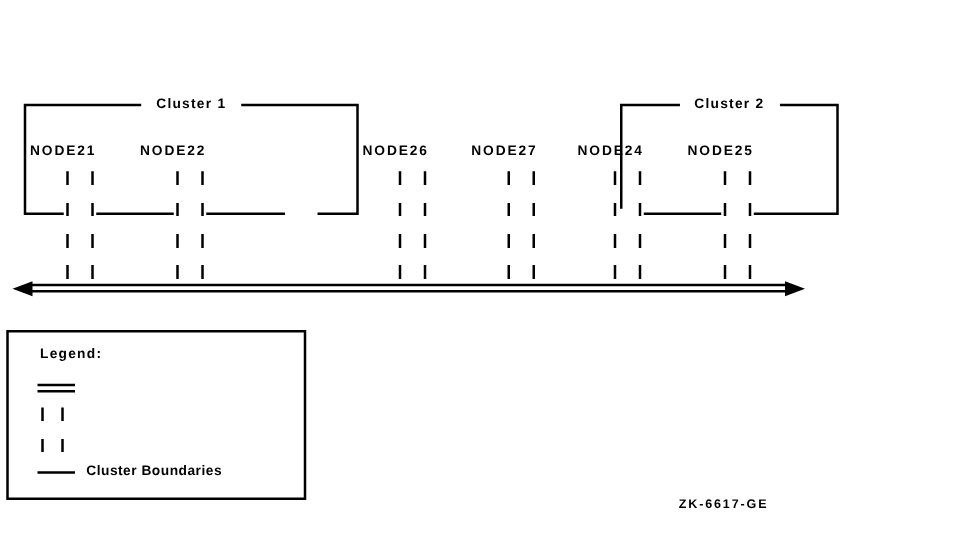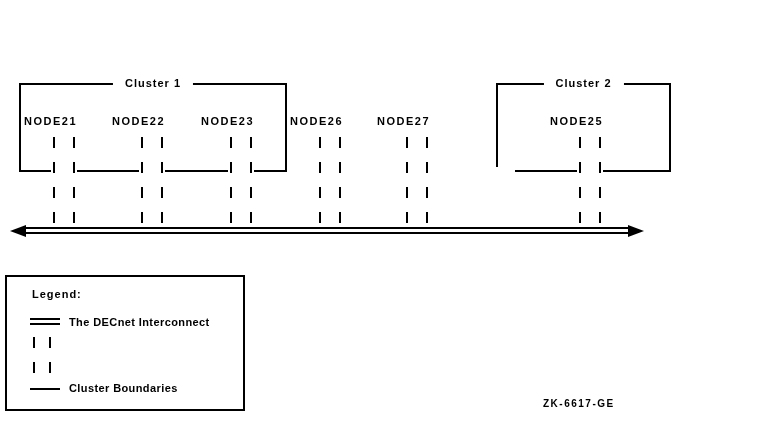--- a/index.html
+++ b/index.html
@@ -88,21 +88,21 @@
     height: 0;
     border-top: 6px solid transparent;
     border-bottom: 6px solid transparent;
   }
   .arrow-left  { left: 10px;  border-right: 16px solid #000; }
   .arrow-right { left: 628px; border-left: 16px solid #000; }
   
   .legend {
     position: absolute;
     left: 5px;
-    top: 275px;
+    top: 264px;
     width: 240px;
     height: 136px;
     box-sizing: border-box;
     border: 2px solid #000;
   }
   .legend-title {
     position: absolute;
     left: 25px;
     top: 11px;
     font-size: 11px;
@@ -182,46 +182,45 @@
   <div class="node" style="left:24px">
     <div class="node-label">NODE21</div>
     <div class="vdash vdash-l"></div>
     <div class="vdash vdash-r"></div>
   </div>
   <div class="node" style="left:112px">
     <div class="node-label">NODE22</div>
     <div class="vdash vdash-l"></div>
     <div class="vdash vdash-r"></div>
   </div>
-  <div class="node" style="left:201px">
-    <div class="node-label">NODE23</div>
-    <div class="vdash vdash-l"></div>
-    <div class="vdash vdash-r"></div>
-  </div>
   <div class="node" style="left:290px">
     <div class="node-label">NODE26</div>
     <div class="vdash vdash-l"></div>
     <div class="vdash vdash-r"></div>
   </div>
   <div class="node" style="left:377px">
     <div class="node-label">NODE27</div>
     <div class="vdash vdash-l"></div>
     <div class="vdash vdash-r"></div>
   </div>
+  <div class="node" style="left:462px">
+    <div class="node-label">NODE24</div>
+    <div class="vdash vdash-l"></div>
+    <div class="vdash vdash-r"></div>
+  </div>
   <div class="node" style="left:550px">
     <div class="node-label">NODE25</div>
     <div class="vdash vdash-l"></div>
     <div class="vdash vdash-r"></div>
   </div>
 
   <div class="legend">
     <div class="legend-title">Legend:</div>
 
     <div class="sym-interconnect"></div>
-    <div class="legend-text legend-text-1">The DECnet Interconnect</div>
 
     <div class="legend-vdash legend-vdash-l"></div>
     <div class="legend-vdash legend-vdash-r"></div>
 
     <div class="sym-boundary"></div>
     <div class="legend-text legend-text-3">Cluster Boundaries</div>
   </div>
 
   <div class="figure-id">ZK-6617-GE</div>
 

